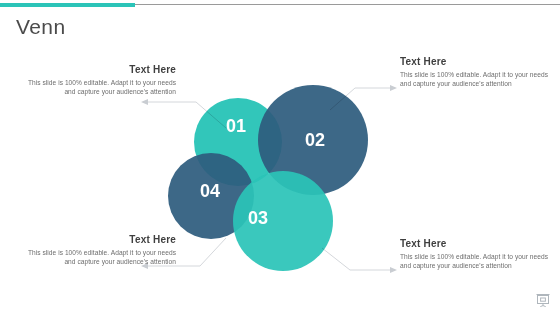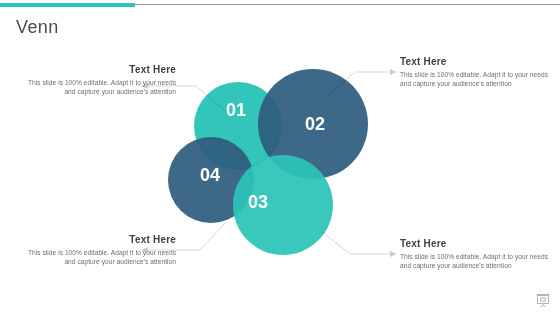--- a/index.html
+++ b/index.html
@@ -8,26 +8,26 @@
     font-family:"Liberation Sans", sans-serif;
     -webkit-font-smoothing:antialiased;
   }
   #slide{position:relative;width:560px;height:315px;background:#fff;}
 
   
   .accent-bar{position:absolute;left:0;top:3px;width:135px;height:4px;background:#2BC4B8;}
   .header-rule{position:absolute;left:135px;top:4px;width:425px;height:1px;background:#9a9a9a;}
   .page-title{
     position:absolute;left:16px;top:14px;
-    font-size:18px;font-weight:400;color:#4b4b4b;letter-spacing:.4px;
+    font-size:21px;font-weight:400;color:#4b4b4b;letter-spacing:.4px;
     line-height:26px;
   }
 
   
-  .venn{position:absolute;left:0;top:0;width:560px;height:275px;}
+  .venn{position:absolute;left:0;top:16px;width:560px;height:275px;}
   .venn svg{display:block;}
 
   
   .callout{position:absolute;width:152px;}
   .callout .c-title{
     font-size:10px;font-weight:bold;color:#3f3f3f;letter-spacing:.2px;
     margin:0 0 3px 0;line-height:11px;
   }
   .callout .c-body{
     font-size:6.6px;color:#6d6d6d;line-height:9.2px;margin:0;letter-spacing:.05px;

